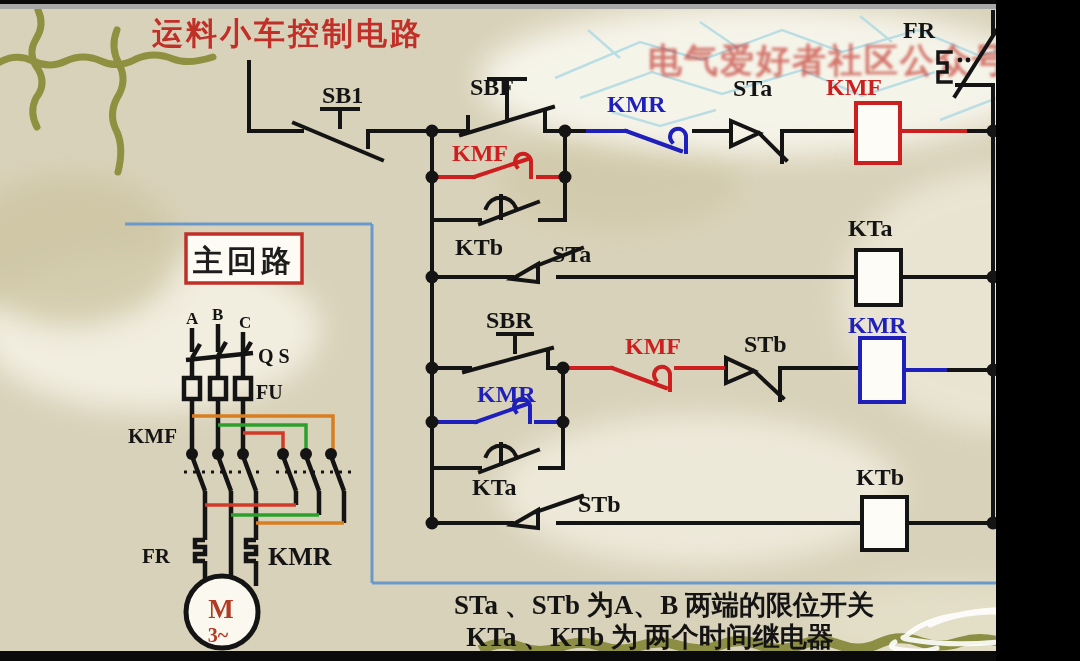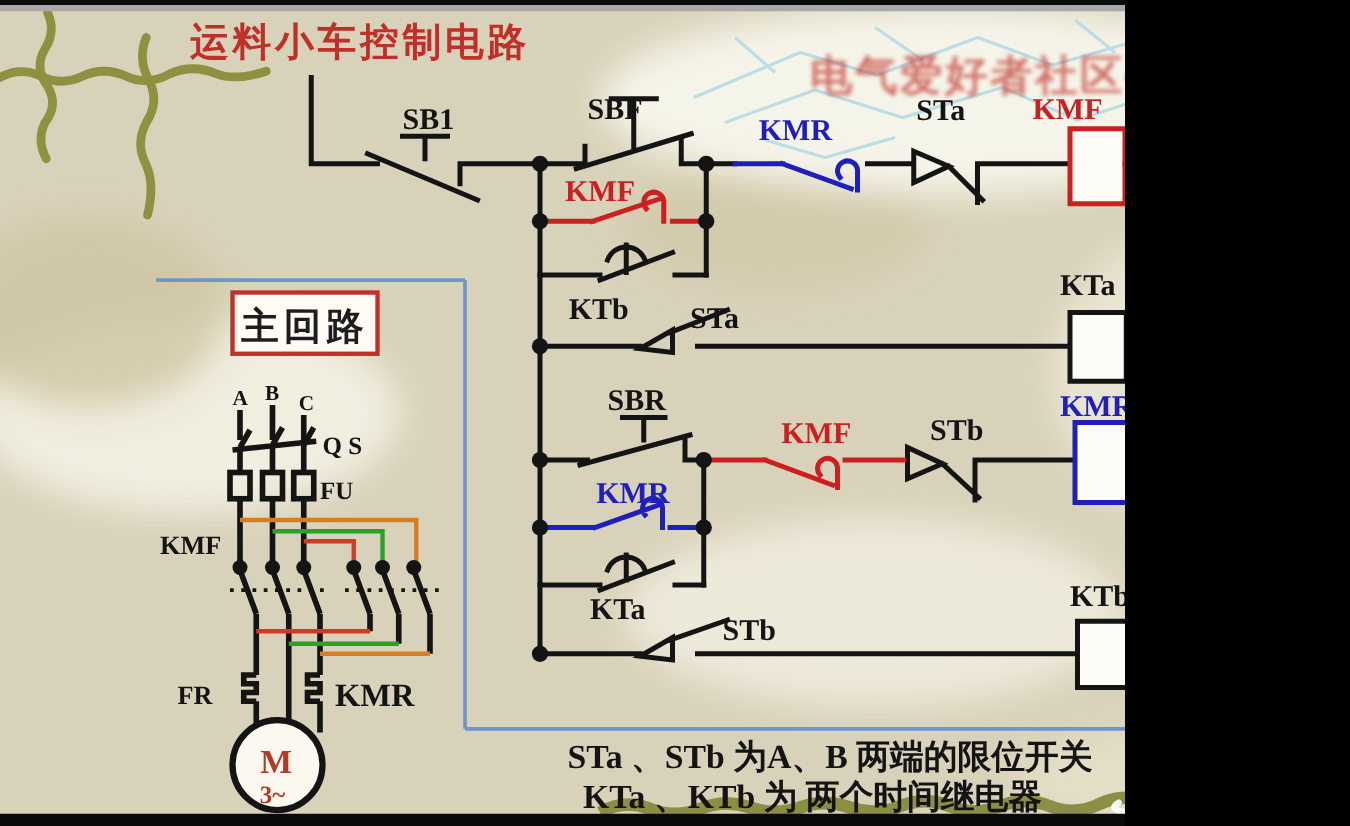--- a/index.html
+++ b/index.html
@@ -1,16 +1,16 @@
 <!DOCTYPE html>
 <html><head>
 <meta charset="utf-8">
 <style>
   html,body{margin:0;padding:0;background:#000;}
-  .stage{position:relative;width:900px;height:661px;overflow:hidden;
+  .stage{position:relative;width:996px;height:661px;overflow:hidden;
          font-family:"Liberation Serif", serif;background:#d9d2ba;}
   svg{display:block}
   text{font-family:"Liberation Serif","DejaVu Serif",serif;font-weight:bold;}
 </style>
 </head>
 <body>
 
 <div class="stage">
 <svg width="1080" height="661" viewBox="0 0 1080 661">
   <defs>

